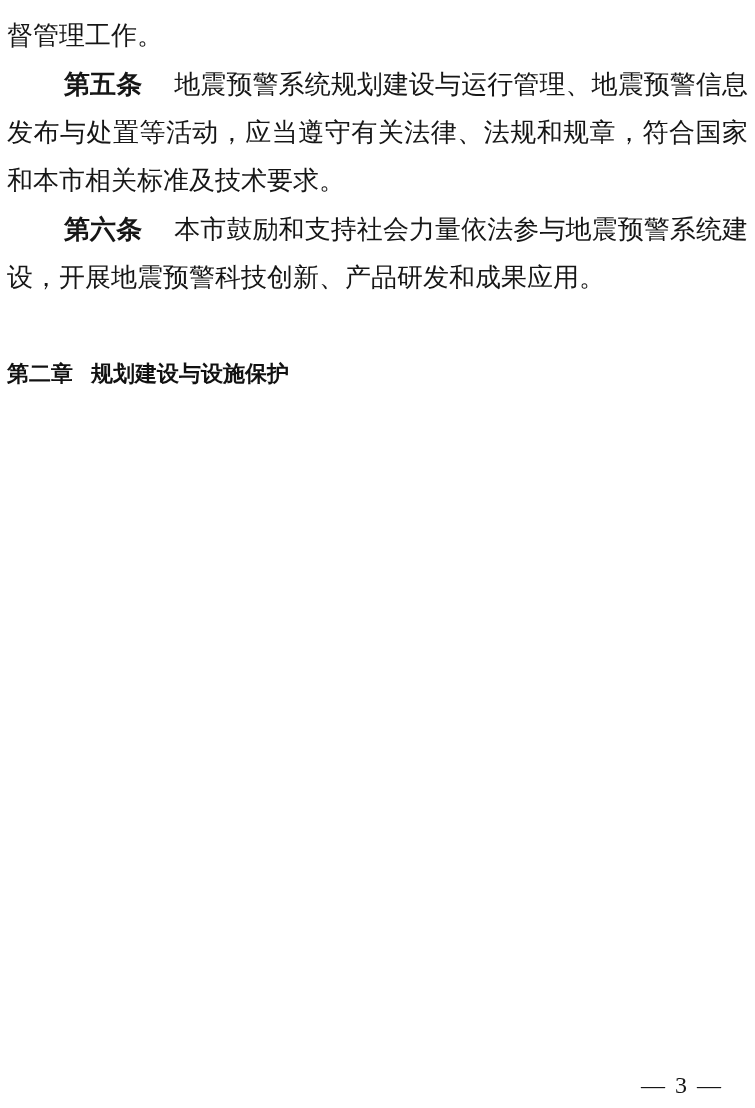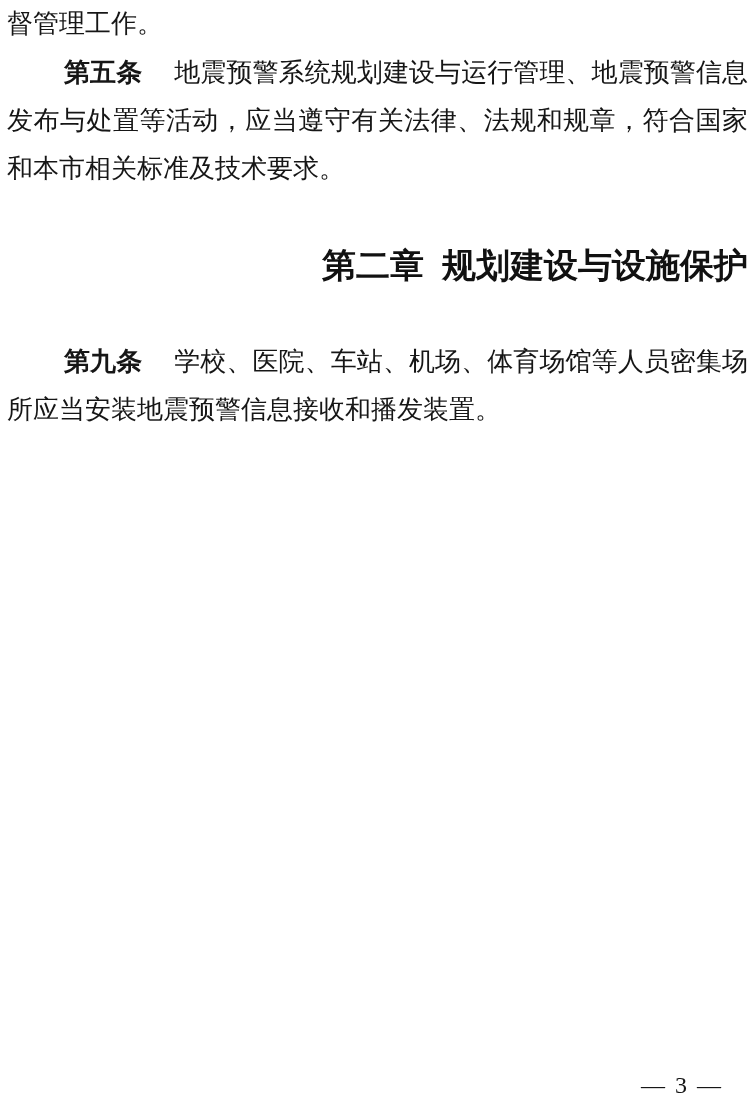--- a/index.html
+++ b/index.html
@@ -7,44 +7,44 @@
     position: relative;
     width: 755px;
     height: 1108px;
     background: #ffffff;
     overflow: hidden;
     font-family: "Liberation Serif", serif;
     color: #161616;
     box-sizing: border-box;
   }
   .doc-body {
-    padding: 0 7px;
+    padding: 12px 7px;
   }
   .doc-body p {
     margin: 0;
     font-size: 26px;
     line-height: 48px;
     text-align: justify;
     text-justify: inter-ideograph;
     word-break: break-all;
   }
   .para { text-indent: 57px; }
   .cont { text-indent: 0; }
   .article-lead {
     font-family: "Liberation Sans", sans-serif;
     font-weight: bold;
     margin-right: 32px;
   }
   .chapter {
     margin: 48px 0;
     font-family: "Liberation Sans", sans-serif;
     font-weight: bold;
-    font-size: 34px;
+    font-size: 22px;
     line-height: 48px;
-    text-align: right;
+    text-align: left;
     color: #111111;
   }
   .chapter-label { margin-right: 18px; }
   .page-footer {
     position: absolute;
     right: 32px;
     bottom: 10px;
     font-size: 24px;
     line-height: 26px;
     font-family: "Liberation Serif", serif;
@@ -56,24 +56,24 @@
 <body>
 
 <div class="page">
   <div class="doc-body">
 
     <p class="cont">督管理工作。</p>
 
 
     <p class="para"><span class="article-lead">第五条</span><span>地震预警系统规划建设与运行管理、地震预警信息发布与处置等活动，应当遵守有关法律、法规和规章，符合国家和本市相关标准及技术要求。</span></p>
 
+    <p class="para"><span class="article-lead">第六条</span><span>本市鼓励和支持社会力量依法参与地震预警系统建设，开展地震预警科技创新、产品研发和成果应用。</span></p>
 
     <h2 class="chapter"><span class="chapter-label">第二章</span><span>规划建设与设施保护</span></h2>
 
 
 
 
-    <p class="para"><span class="article-lead">第九条</span><span>学校、医院、车站、机场、体育场馆等人员密集场所应当安装地震预警信息接收和播发装置。</span></p>
 
   </div>
 
   <div class="page-footer">— 3 —</div>
 </div>
 
 </body></html>

